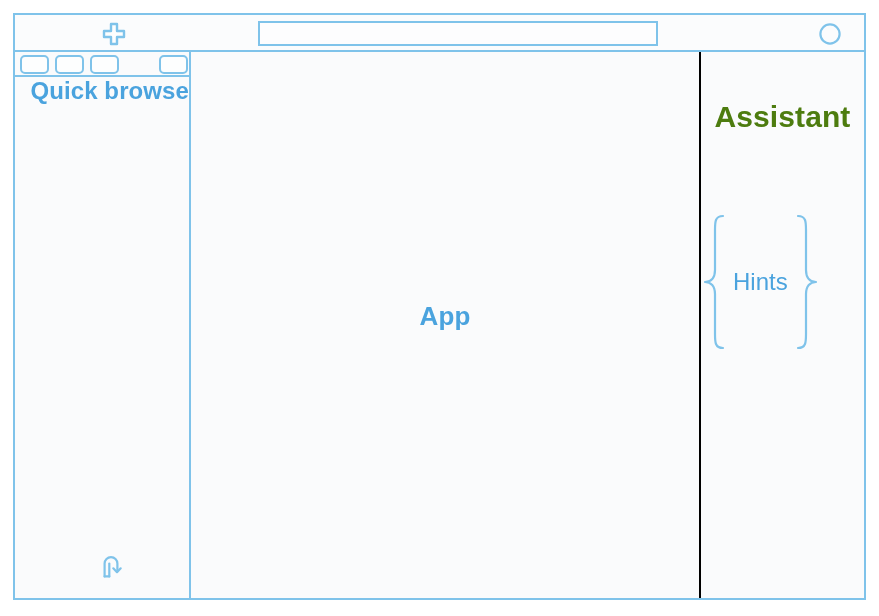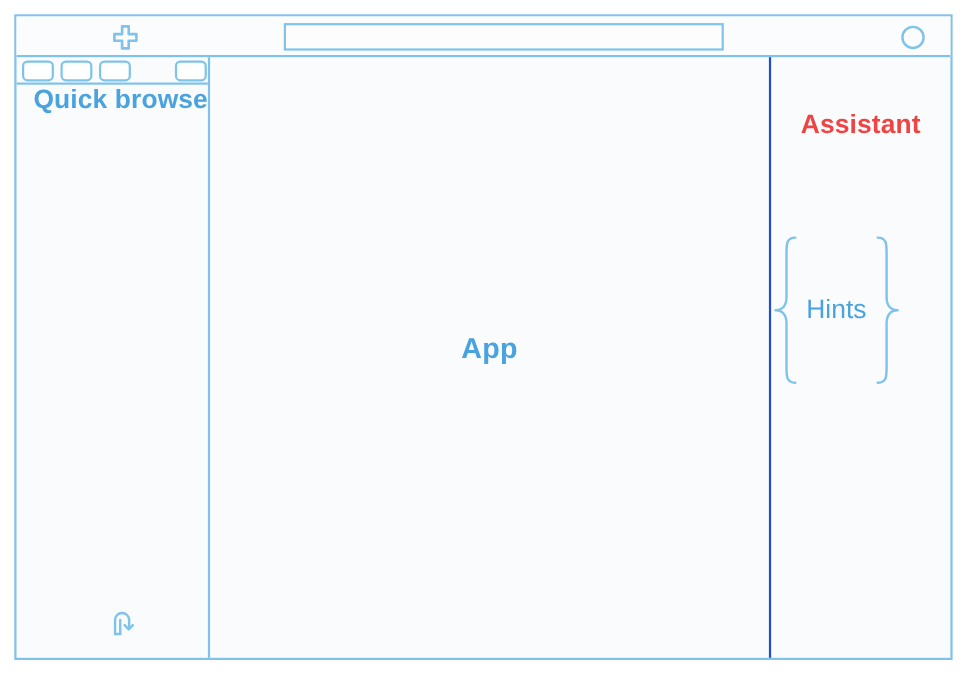--- a/index.html
+++ b/index.html
@@ -148,21 +148,21 @@
   }
 
   
   #app-canvas {
     position: absolute;
     left: 176px;
     top: 0;
     right: 163px;
     height: 100%;
     box-sizing: border-box;
-    border-right: 2px solid #1d4ed8;
+    border-right: 2px solid #000000;
     display: flex;
     align-items: center;
     justify-content: center;
   }
   #app-label {
     font-size: 26px;
     font-weight: bold;
     color: #4AA3DE;
     margin-top: -18px;
     letter-spacing: .2px;
@@ -176,23 +176,23 @@
     width: 163px;
     height: 100%;
     box-sizing: border-box;
   }
   #assistant-title {
     position: absolute;
     left: 0;
     top: 48px;
     width: 100%;
     text-align: center;
-    font-size: 24px;
+    font-size: 30px;
     font-weight: bold;
-    color: #ef4444;
+    color: #4d7c0f;
     letter-spacing: .1px;
   }
   #hints-block {
     position: absolute;
     left: 0;
     top: 155px;
     width: 100%;
     height: 150px;
     display: flex;
     align-items: center;

